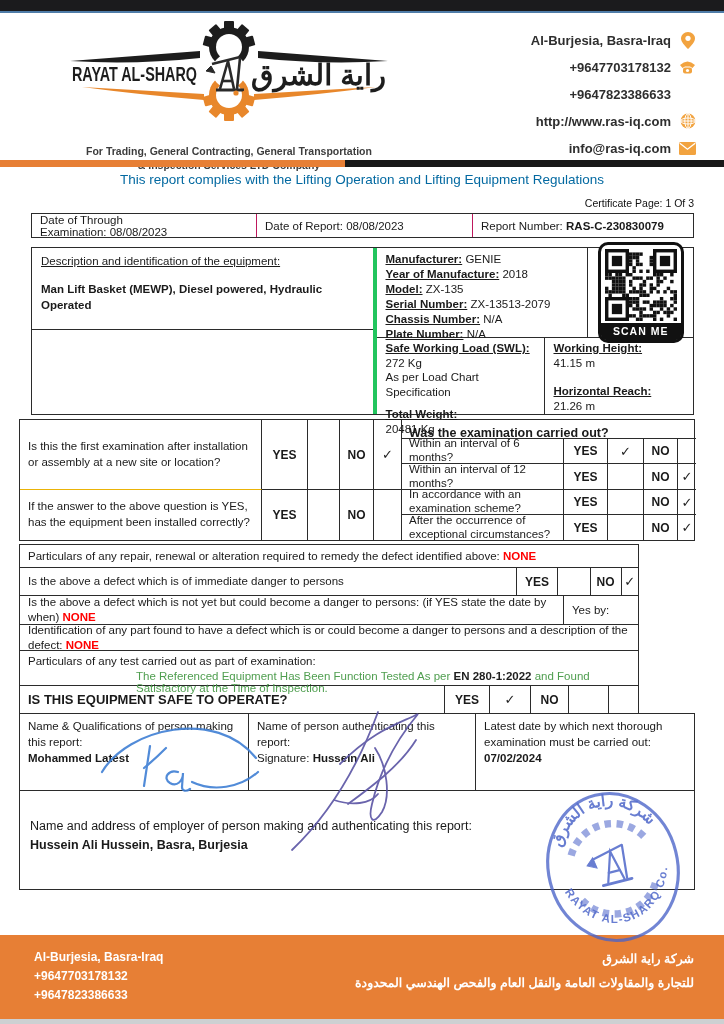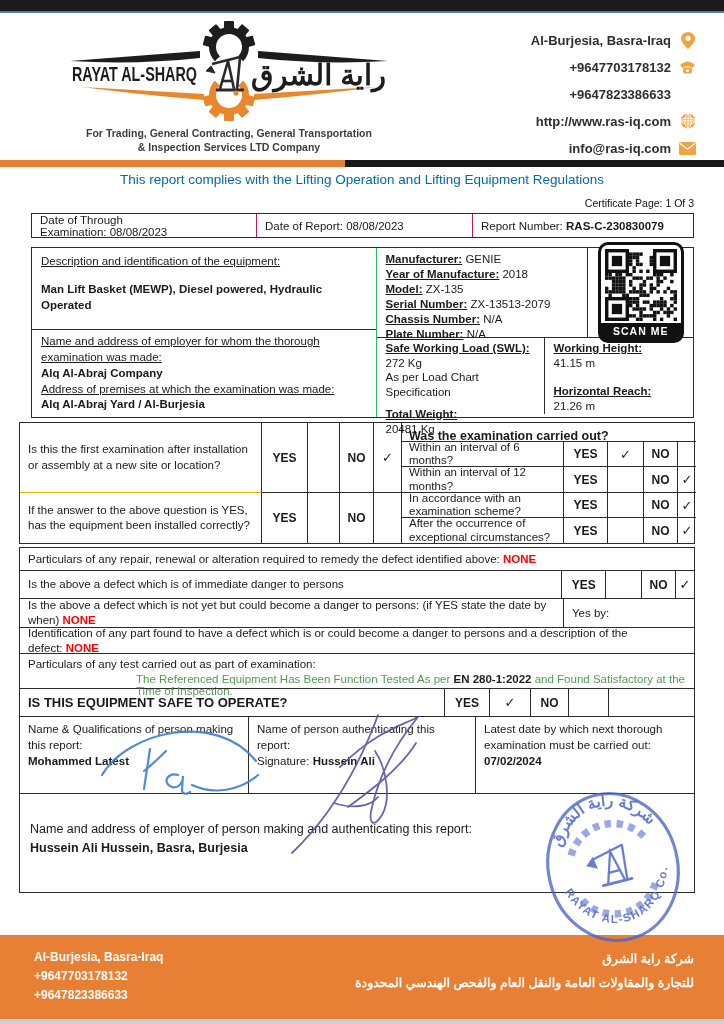--- a/index.html
+++ b/index.html
@@ -6,21 +6,21 @@
   html,body { background:#888; }
   body { font-family: "Liberation Sans", sans-serif; }
   .page { position:relative; width:724px; height:1024px; background:#fff; margin:0 auto; overflow:hidden; color:#1a1a1a; }
 
   
   .topbar { height:13px; background:#1b1b1d; border-bottom:2px solid #4f7ca8; }
 
   
   .letterhead { display:flex; justify-content:space-between; padding:8px 28px 4px 64px; height:147px; }
   .logo-wrap { width:330px; text-align:center; }
-  .tagline { font-size:10.5px; font-weight:bold; color:#3d3d3d; line-height:1.35; margin-top:1px; }
+  .tagline { font-size:10.5px; font-weight:bold; color:#3d3d3d; line-height:1.35; margin-top:19px; }
   .contacts { padding-top:10px; }
   .contact-line { display:flex; justify-content:flex-end; align-items:center; gap:8px; margin-bottom:9px; height:18px; }
   .contact-line .txt { font-size:13px; font-weight:600; color:#2e2e2e; }
   .contact-line .ico { width:17px; height:17px; display:flex; align-items:center; justify-content:center; }
 
   
   .divider { display:flex; height:7px; }
   .divider .d-orange { width:345px; background:#E77F35; }
   .divider .d-black { flex:1; background:#181818; }
 
@@ -38,21 +38,21 @@
   .u { text-decoration:underline; }
   .b { font-weight:bold; }
 
   
   .date-tbl { display:flex; width:663px; margin:4px 0 0 31px; height:25px; font-size:11.5px; }
   .date-tbl > div { display:flex; align-items:center; padding:0 8px; }
   .dt-1 { width:225px; } .dt-2 { width:216px; } .dt-3 { flex:1; }
 
   
   .equip { display:flex; width:663px; margin:9px 0 0 31px; }
-  .eq-left { width:346px; border-right:1px solid #22c55e; display:flex; flex-direction:column; }
+  .eq-left { width:346px; border-right:4px solid #22c55e; display:flex; flex-direction:column; }
   .eq-desc { height:82px; border-bottom:1px solid #2b2b2b; padding:5px 9px; font-size:11.5px; line-height:1.4; }
   .eq-emp { flex:1; padding:4px 9px; font-size:11.5px; line-height:1.38; }
   .eq-right { width:316px; display:flex; flex-direction:column; }
   .eq-top { height:90px; border-bottom:1px solid #2b2b2b; display:flex; }
   .eq-details { width:211px; border-right:1px solid #2b2b2b; padding:4px 8px; font-size:11.5px; line-height:1.3; }
   .eq-qr { flex:1; display:flex; align-items:center; justify-content:center; padding:2px; }
   .eq-bot { height:76px; display:flex; font-size:11.5px; }
   .eq-swl { width:168px; border-right:1px solid #2b2b2b; padding:3px 8px; line-height:1.28; }
   .eq-wh { flex:1; padding:3px 8px; line-height:1.28; }
   .gap6 { height:7px; }
@@ -67,21 +67,21 @@
            grid-template-columns:242px 46px 32px 34px 28px 162px 44px 36px 34px 18px;
            grid-template-rows:19px 25px 26px 25px 25px; font-size:11.5px; }
   .qgrid > div { border-right:1px solid #2b2b2b; border-bottom:1px solid #2b2b2b; }
   .qgrid > .no-br { border-right:none; }
   .qgrid > .no-bb { border-bottom:none; }
   .qtext { display:flex; align-items:center; padding:2px 8px; line-height:1.35; }
   .qhead { grid-column:6 / 11; display:flex; align-items:center; font-weight:bold; font-size:12.5px; padding-left:7px;margin-top:8px; }
   .subq { display:flex; align-items:center; padding:0 7px; line-height:1.2; }
 
   
-  .prow { width:676px; margin:17px 0 0 19px; margin-top:-1px; border:1px solid #2b2b2b; display:flex; font-size:11.5px; background:#fff; }
+  .prow { width:620px; margin:17px 0 0 19px; margin-top:-1px; border:1px solid #2b2b2b; display:flex; font-size:11.5px; background:#fff; }
   .prow.first { margin-top:3px; }
   .ptext { display:flex; align-items:center; padding:4px 8px; line-height:1.3; }
   .p-full { width:100%; }
   .p-danger-text { width:544px; border-right:1px solid #2b2b2b; }
   .p-yn-44 { width:44px; border-right:1px solid #2b2b2b; }
   .p-chk-36 { width:36px; border-right:1px solid #2b2b2b; }
   .p-yn-34 { width:34px; border-right:1px solid #2b2b2b; }
   .p-chk-18 { width:18px; }
   .p-yesby { flex:1; display:flex; align-items:center; padding:0 8px; }
   .p-test { display:block; width:100%; padding:4px 8px 5px; }
@@ -246,26 +246,20 @@
       <span><span>Report Number:</span>&nbsp;<span class="b">RAS-C-230830079</span></span>
     </div>
   </div>
 
   <div class="equip tbl">
     <div class="eq-left">
       <div class="eq-desc">
         <div class="u">Description and identification of the equipment:</div>
         <div style="height:12px"></div>
         <div class="b">Man Lift Basket (MEWP), Diesel powered, Hydraulic Operated</div>
-      </div>
-      <div class="eq-emp">
-        <div class="u">Name and address of employer for whom the thorough examination was made:</div>
-        <div class="b">Alq Al-Abraj Company</div>
-        <div class="u">Address of premises at which the examination was made:</div>
-        <div class="b">Alq Al-Abraj Yard / Al-Burjesia</div>
       </div>
     </div>
     <div class="eq-right">
       <div class="eq-top">
         <div class="eq-details">
           <div><span class="b u">Manufacturer:</span> <span>GENIE</span></div>
           <div><span class="b u">Year of Manufacture:</span> <span>2018</span></div>
           <div><span class="b u">Model:</span> <span>ZX-135</span></div>
           <div><span class="b u">Serial Number:</span> <span>ZX-13513-2079</span></div>
           <div><span class="b u">Chassis Number:</span> <span>N/A</span></div>

